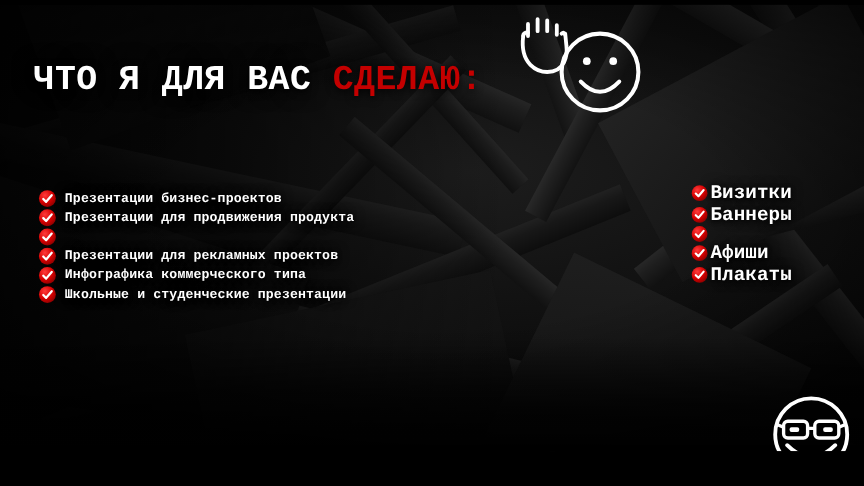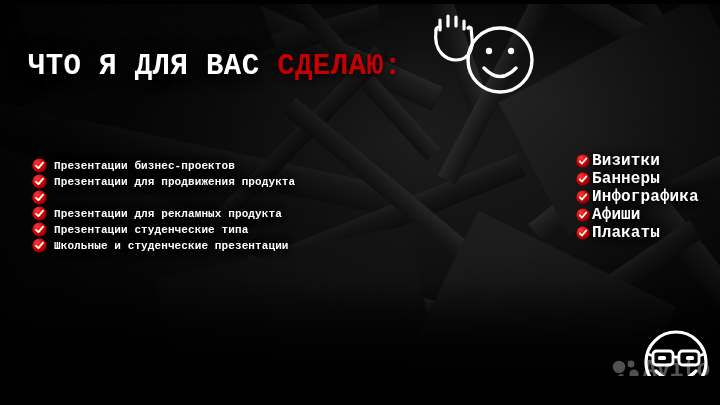--- a/index.html
+++ b/index.html
@@ -292,31 +292,31 @@
       </span>
     </div>
 
     <div class="list-item">
       <span class="check">
         <svg viewBox="0 0 20 20" width="100%" height="100%">
           <circle cx="10" cy="10" r="9.4" fill="url(#cg1)"></circle>
           <path d="M5.4 10.4 L8.6 13.6 L14.8 6.2" fill="none" stroke="#ffffff" stroke-width="2.5" stroke-linecap="round" stroke-linejoin="round"></path>
         </svg>
       </span>
-      <span class="item-text">Презентации для рекламных продукта</span>
-    </div>
-
-    <div class="list-item">
-      <span class="check">
-        <svg viewBox="0 0 20 20" width="100%" height="100%">
-          <circle cx="10" cy="10" r="9.4" fill="url(#cg1)"></circle>
-          <path d="M5.4 10.4 L8.6 13.6 L14.8 6.2" fill="none" stroke="#ffffff" stroke-width="2.5" stroke-linecap="round" stroke-linejoin="round"></path>
-        </svg>
-      </span>
-      <span class="item-text">Презентации студенческие типа</span>
+      <span class="item-text">Презентации для рекламных проектов</span>
+    </div>
+
+    <div class="list-item">
+      <span class="check">
+        <svg viewBox="0 0 20 20" width="100%" height="100%">
+          <circle cx="10" cy="10" r="9.4" fill="url(#cg1)"></circle>
+          <path d="M5.4 10.4 L8.6 13.6 L14.8 6.2" fill="none" stroke="#ffffff" stroke-width="2.5" stroke-linecap="round" stroke-linejoin="round"></path>
+        </svg>
+      </span>
+      <span class="item-text">Инфографика коммерческого типа</span>
     </div>
 
     <div class="list-item">
       <span class="check">
         <svg viewBox="0 0 20 20" width="100%" height="100%">
           <circle cx="10" cy="10" r="9.4" fill="url(#cg1)"></circle>
           <path d="M5.4 10.4 L8.6 13.6 L14.8 6.2" fill="none" stroke="#ffffff" stroke-width="2.5" stroke-linecap="round" stroke-linejoin="round"></path>
         </svg>
       </span>
       <span class="item-text">Школьные и студенческие презентации</span>
@@ -347,21 +347,20 @@
     </div>
 
 
     <div class="list-item">
       <span class="check">
         <svg viewBox="0 0 20 20" width="100%" height="100%">
           <circle cx="10" cy="10" r="9.4" fill="url(#cg1)"></circle>
           <path d="M5.4 10.4 L8.6 13.6 L14.8 6.2" fill="none" stroke="#ffffff" stroke-width="2.5" stroke-linecap="round" stroke-linejoin="round"></path>
         </svg>
       </span>
-      <span class="item-text">Инфографика</span>
     </div>
 
     <div class="list-item">
       <span class="check">
         <svg viewBox="0 0 20 20" width="100%" height="100%">
           <circle cx="10" cy="10" r="9.4" fill="url(#cg1)"></circle>
           <path d="M5.4 10.4 L8.6 13.6 L14.8 6.2" fill="none" stroke="#ffffff" stroke-width="2.5" stroke-linecap="round" stroke-linejoin="round"></path>
         </svg>
       </span>
       <span class="item-text">Афиши</span>
@@ -373,31 +372,20 @@
           <circle cx="10" cy="10" r="9.4" fill="url(#cg1)"></circle>
           <path d="M5.4 10.4 L8.6 13.6 L14.8 6.2" fill="none" stroke="#ffffff" stroke-width="2.5" stroke-linecap="round" stroke-linejoin="round"></path>
         </svg>
       </span>
       <span class="item-text">Плакаты</span>
     </div>
 
   </div>
 
 
-  <div class="watermark">
-    <span class="wm-dots">
-      <svg viewBox="0 0 30 24" width="30" height="24">
-        <circle cx="7" cy="9" r="6.2" fill="#c9c9c9"></circle>
-        <circle cx="19" cy="6" r="3.4" fill="#c9c9c9"></circle>
-        <circle cx="22" cy="16" r="4.6" fill="#c9c9c9"></circle>
-        <circle cx="9" cy="19" r="3.0" fill="#c9c9c9"></circle>
-      </svg>
-    </span>
-    <span class="wm-word">Avito</span>
-  </div>
 
   <div class="logo-nerd">
     <svg viewBox="0 0 80 79" width="80" height="79">
       <circle cx="40" cy="36" r="30" fill="none" stroke="#ffffff" stroke-width="3.2"></circle>
 
       <g fill="none" stroke="#ffffff" stroke-width="2.8" stroke-linejoin="round">
         <rect x="17" y="25" width="20" height="14" rx="3.5"></rect>
         <rect x="43" y="25" width="20" height="14" rx="3.5"></rect>
         <path d="M37 31 L43 31"></path>
         <path d="M17 30 L12 28"></path>

